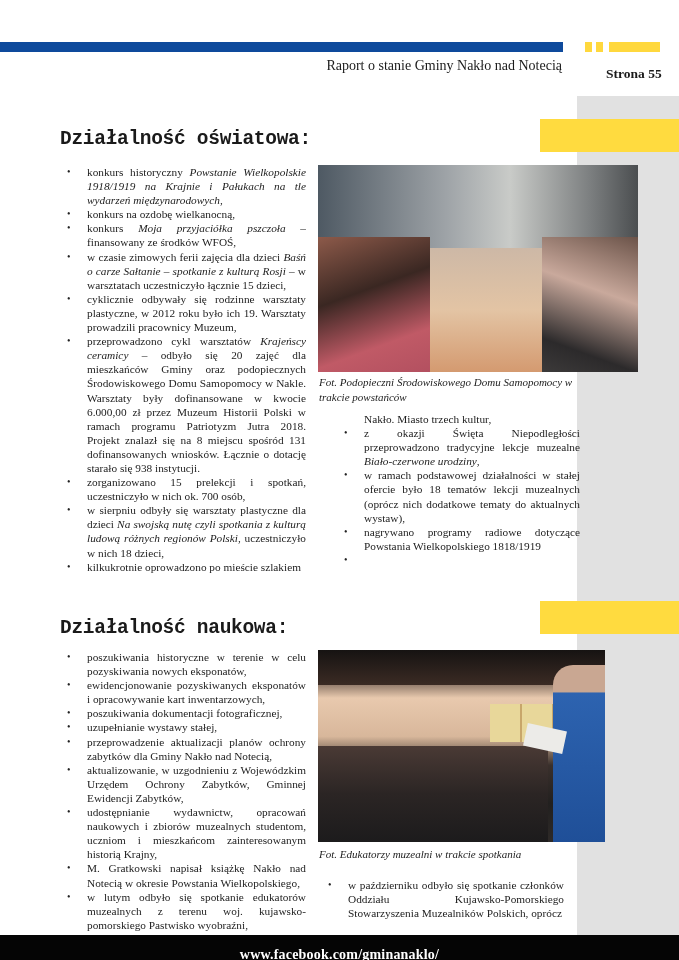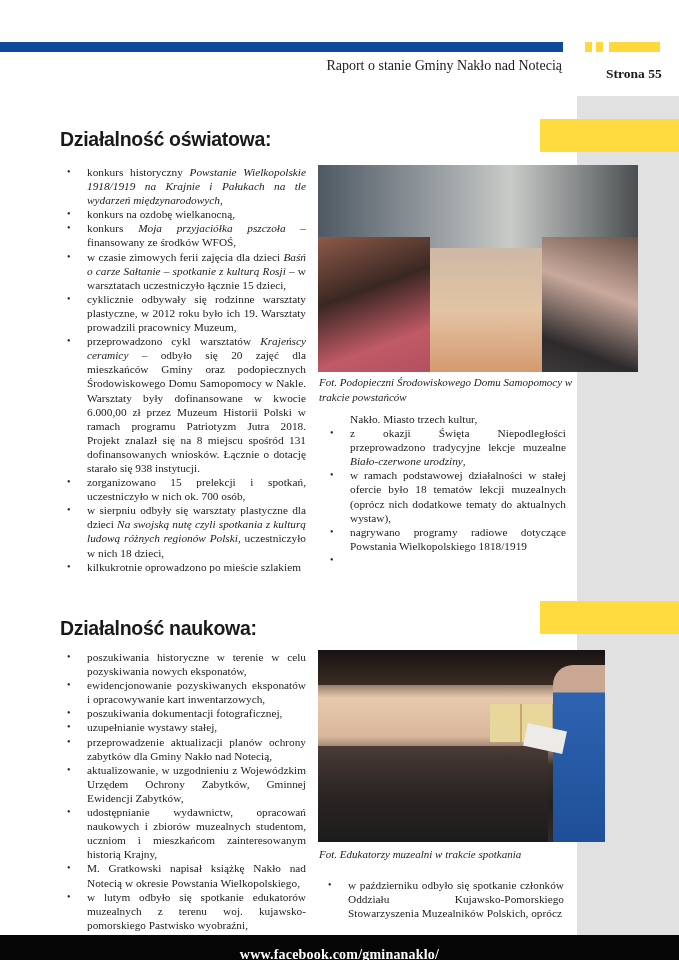--- a/index.html
+++ b/index.html
@@ -13,32 +13,32 @@
   .top-accent-sq2 { position: absolute; left: 596px; top: 42px; width: 7px; height: 10px; background: #ffd83d; }
   .top-accent-bar { position: absolute; left: 609px; top: 42px; width: 51px; height: 10px; background: #ffd83d; }
 
   .header-title { position: absolute; right: 117px; top: 58px; font-family: "Liberation Serif", serif; font-size: 14px; color: #1a1a1a; white-space: nowrap; }
   .header-page { position: absolute; left: 606px; top: 58px; font-family: "Liberation Serif", serif; font-weight: bold; font-size: 13.5px; white-space: nowrap; margin-top: 8px; }
 
   .yellow-band { position: absolute; left: 540px; width: 139px; height: 33px; background: #ffdb3f; }
   .yb1 { top: 119px; }
   .yb2 { top: 601px; }
 
-  .section-title { position: absolute; left: 60px; font-family: Liberation Sans, sans-serif; font-weight: bold; font-size: 19.5px; letter-spacing: -0.3px; color: #1a1a1a; }
+  .section-title { position: absolute; left: 60px; font-family: Liberation Mono, monospace; font-weight: bold; font-size: 19.5px; letter-spacing: -0.3px; color: #1a1a1a; }
   .st1 { top: 128px; }
   .st2 { top: 617px; }
 
   ul.blist { position: absolute; list-style: none; font-family: "Liberation Serif", serif; font-size: 11.3px; line-height: 14.1px; color: #222; }
   ul.blist li { position: relative; padding-left: 26px; text-align: justify; }
   ul.blist li.cont { padding-left: 26px; }
   ul.blist li .bullet { position: absolute; left: 6px; top: 0; font-size: 10px; }
   ul.blist i { font-style: italic; }
 
   .l1 { left: 61px; top: 165px; width: 245px; }
-  .l2 { left: 324px; top: 412px; width: 242px; }
+  .l2 { left: 338px; top: 412px; width: 242px; }
   .l3 { left: 61px; top: 650px; width: 245px; }
   .l4 { left: 322px; top: 878px; width: 242px; }
 
   .photo { position: absolute; overflow: hidden; }
   .photo1 { left: 318px; top: 165px; width: 320px; height: 207px;
     background:
       radial-gradient(ellipse at 60% 85%, #d9a07a 0%, #c07b55 30%, transparent 55%),
       linear-gradient(180deg, #6a6e74 0%, #8a8580 25%, #5b4236 45%, #3a2a26 60%, #7e4a3c 80%, #a8603e 100%);
   }
   .photo1 .ph-wall { position: absolute; left: 0; top: 0; width: 100%; height: 42%; background: linear-gradient(90deg, #4e5963 0%, #9ea3a7 40%, #c9cbc8 60%, #7c7f80 85%, #4b4e50 100%); }

